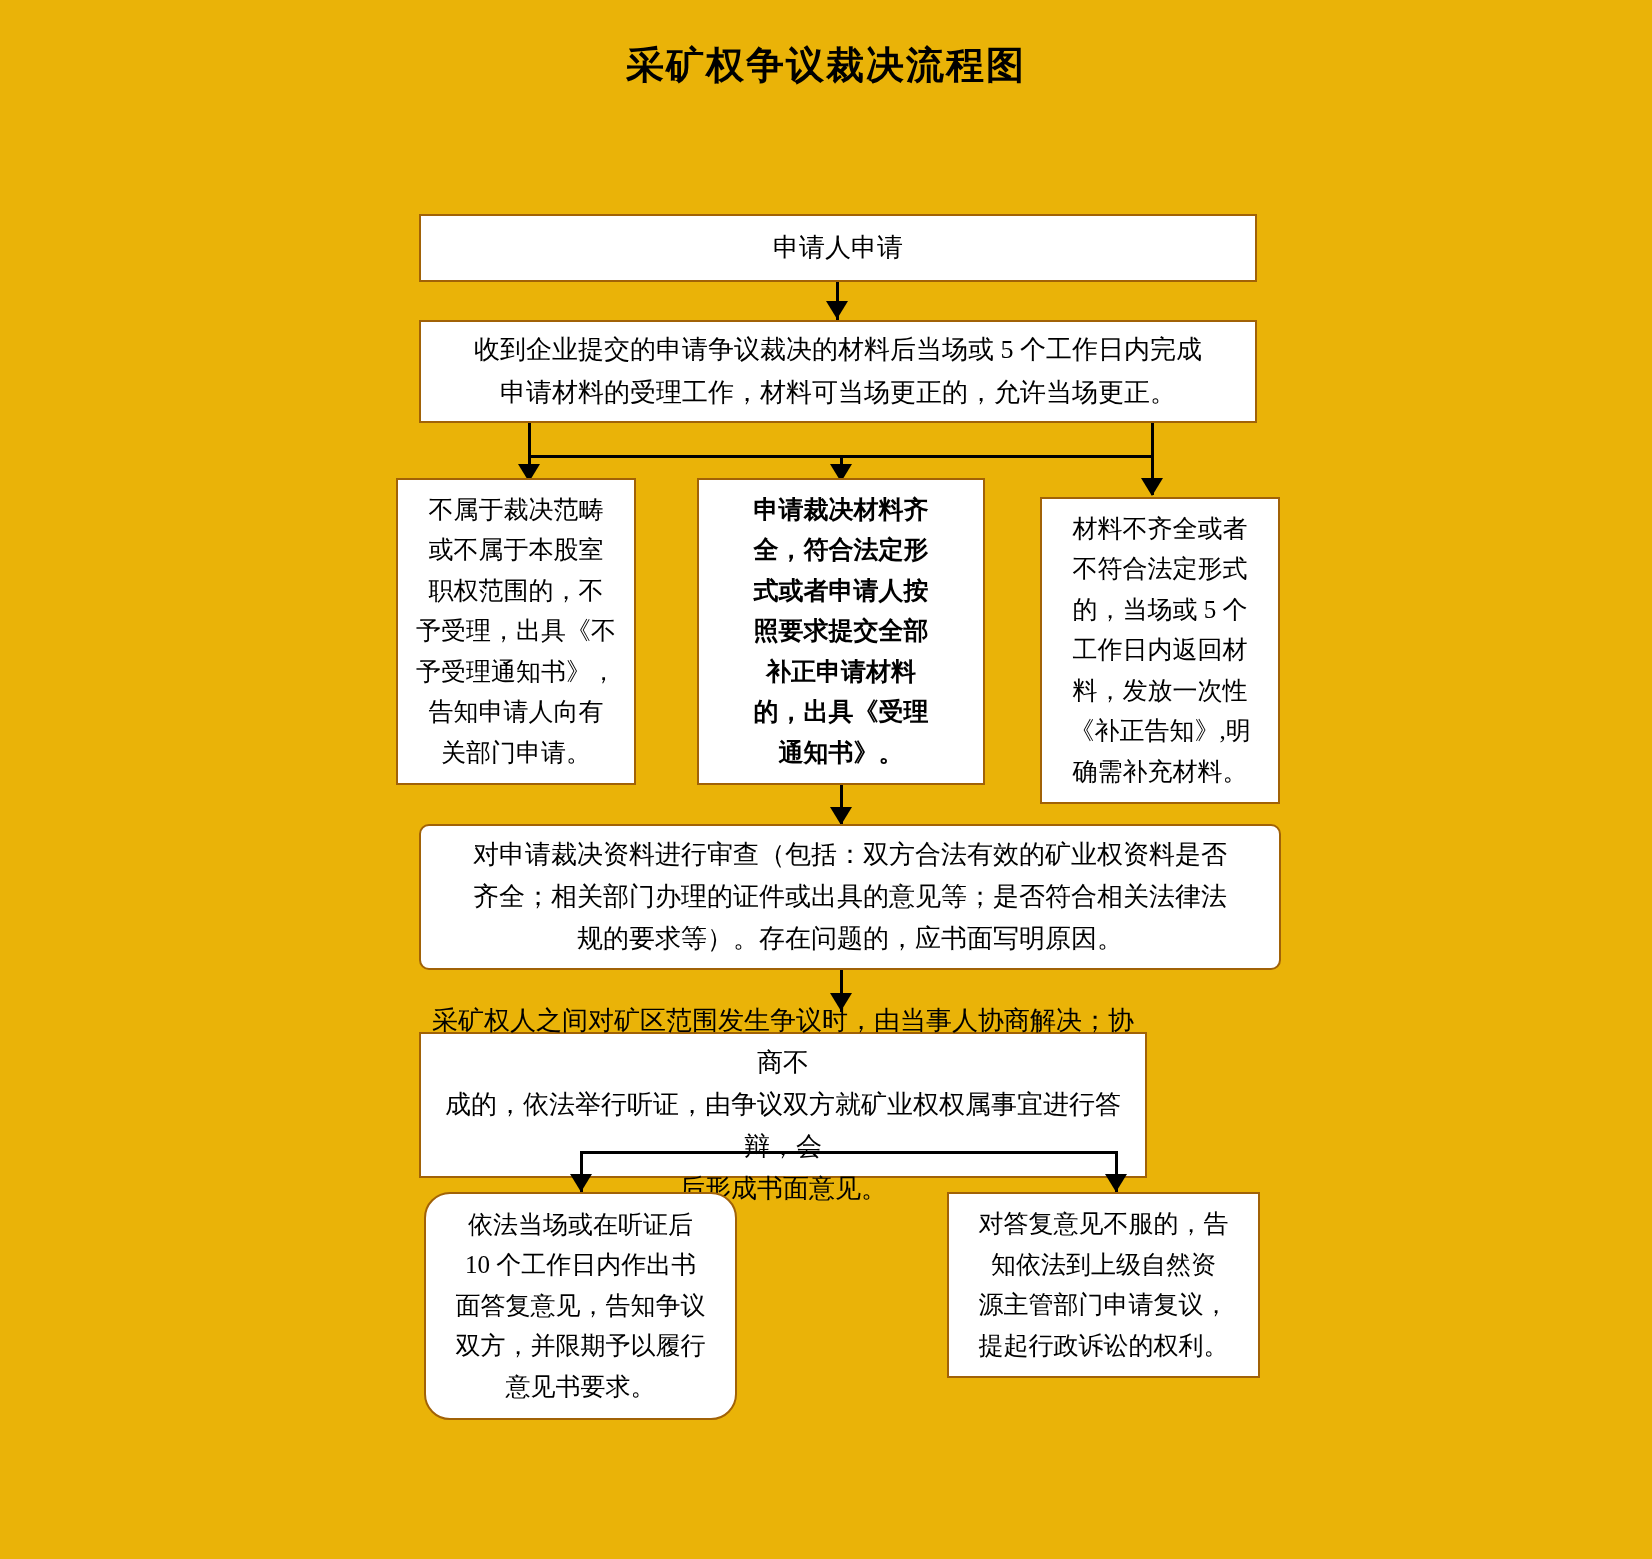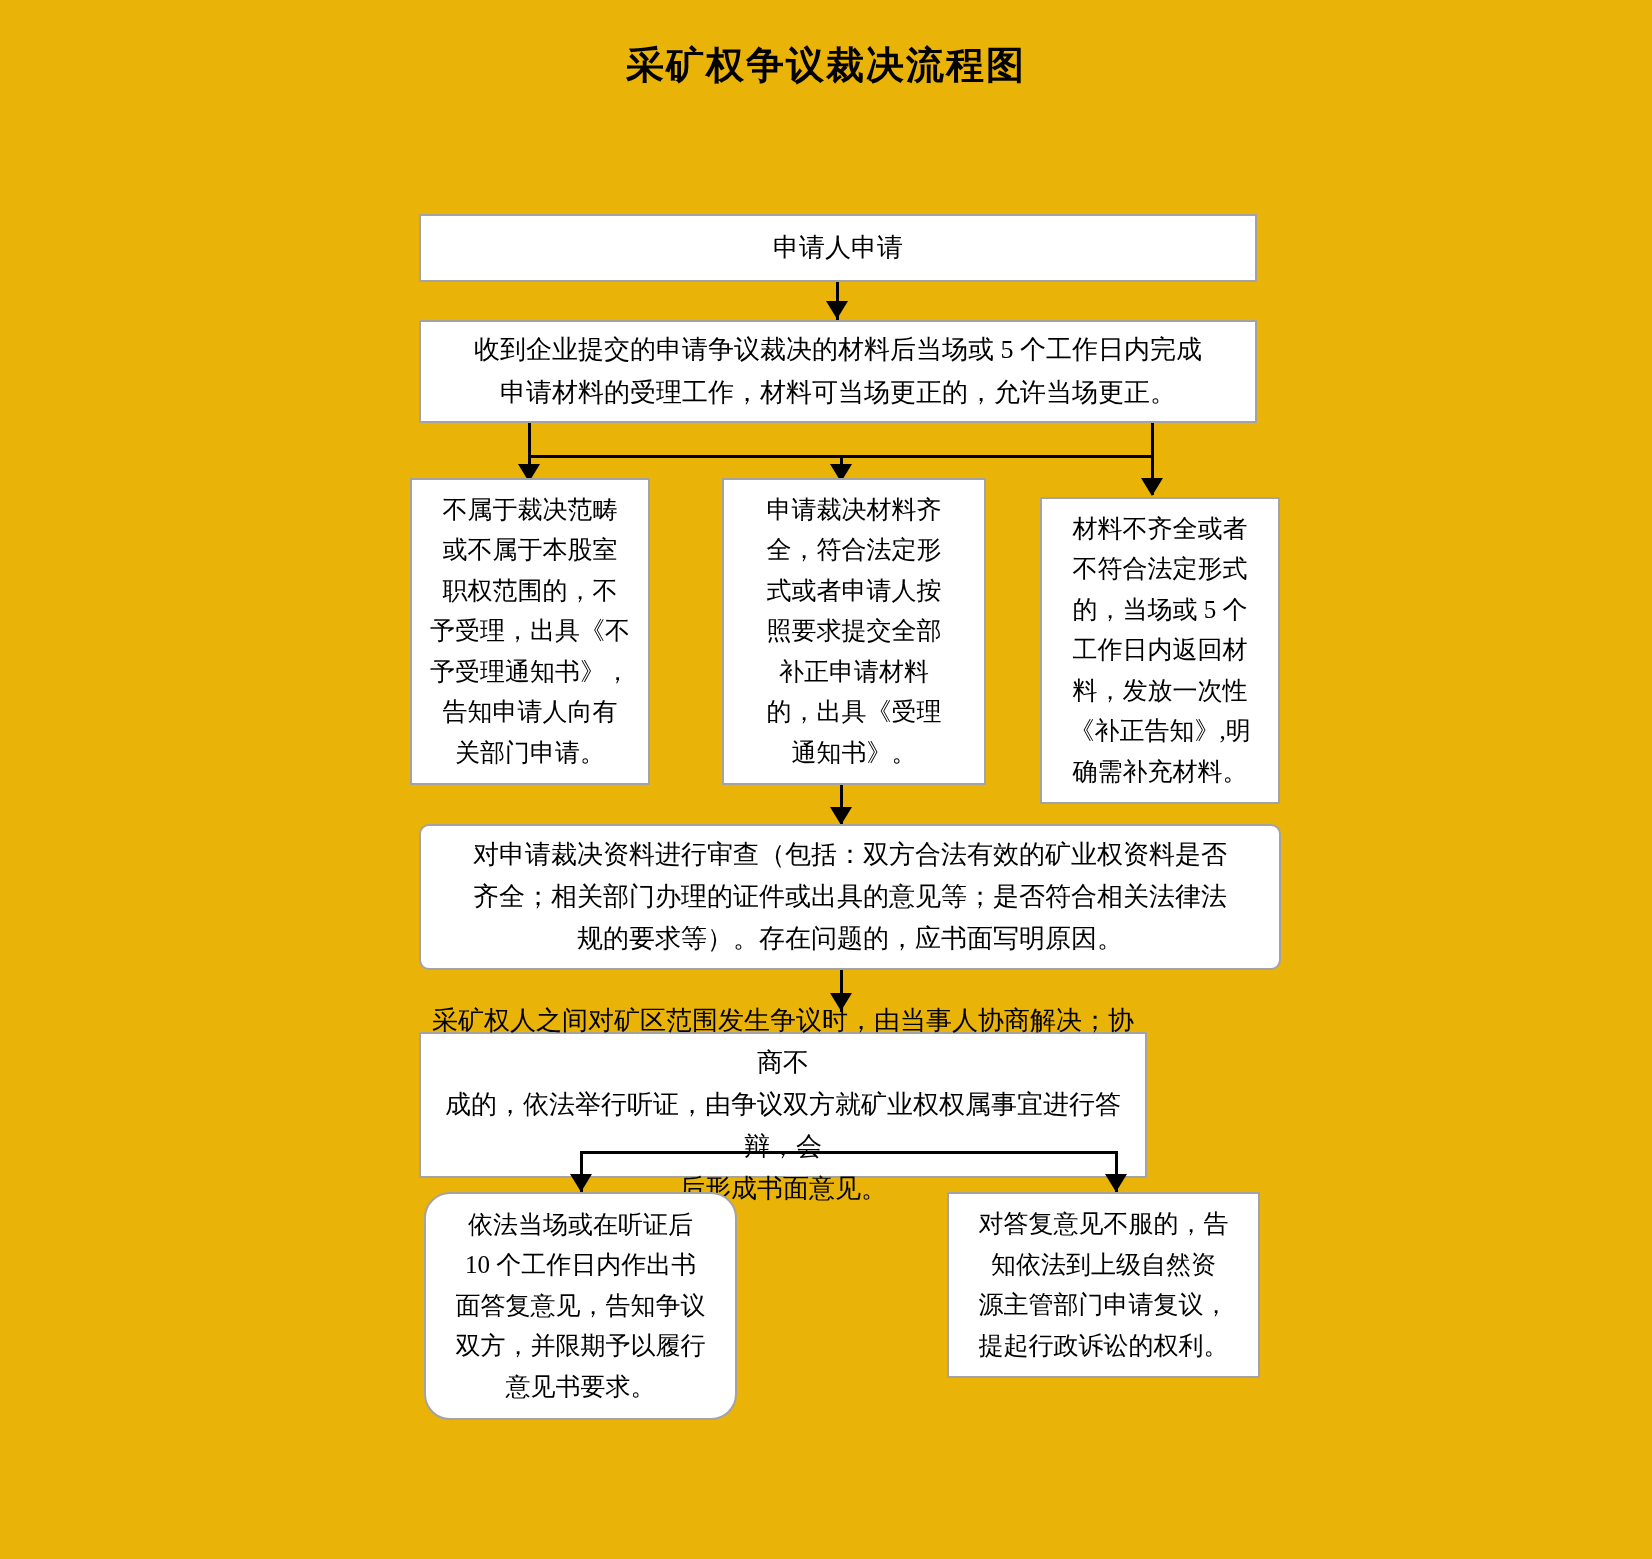--- a/index.html
+++ b/index.html
@@ -25,21 +25,21 @@
     width: 1652px;
     text-align: center;
     font-size: 38px;
     font-weight: bold;
     letter-spacing: 2px;
     font-family: "Liberation Sans", "DejaVu Sans", sans-serif;
   }
   .node {
     position: absolute;
     box-sizing: border-box;
-    border: 2px solid #a3a3a3;
+    border: 2px solid #a16207;
     background: #ffffff;
     display: flex;
     align-items: center;
     justify-content: center;
     text-align: center;
     font-size: 25px;
     line-height: 1.55;
     padding: 6px 10px;
   }
   .node .txt {
@@ -100,31 +100,31 @@
 
   <div class="vline" style="left:528px; top:455px; height:28px;"></div>
   <div class="arrowhead" style="left:518px; top:464px;"></div>
 
   <div class="vline" style="left:840px; top:455px; height:28px;"></div>
   <div class="arrowhead" style="left:830px; top:464px;"></div>
 
   <div class="vline" style="left:1151px; top:455px; height:40px;"></div>
   <div class="arrowhead" style="left:1141px; top:478px;"></div>
 
-  <div class="node narrow" style="left:410px; top:478px; width:240px; height:307px;">
+  <div class="node narrow" style="left:396px; top:478px; width:240px; height:307px;">
     <span class="txt">不属于裁决范畴
 或不属于本股室
 职权范围的，不
 予受理，出具《不
 予受理通知书》，
 告知申请人向有
 关部门申请。</span>
   </div>
 
-  <div class="node narrow" style="left:722px; top:478px; width:264px; height:307px;">
+  <div class="node narrow" style="left:697px; top:478px; width:288px; height:307px;font-weight:bold;">
     <span class="txt">申请裁决材料齐
 全，符合法定形
 式或者申请人按
 照要求提交全部
 补正申请材料
 的，出具《受理
 通知书》。</span>
   </div>
 
   <div class="node narrow" style="left:1040px; top:497px; width:240px; height:307px;">

